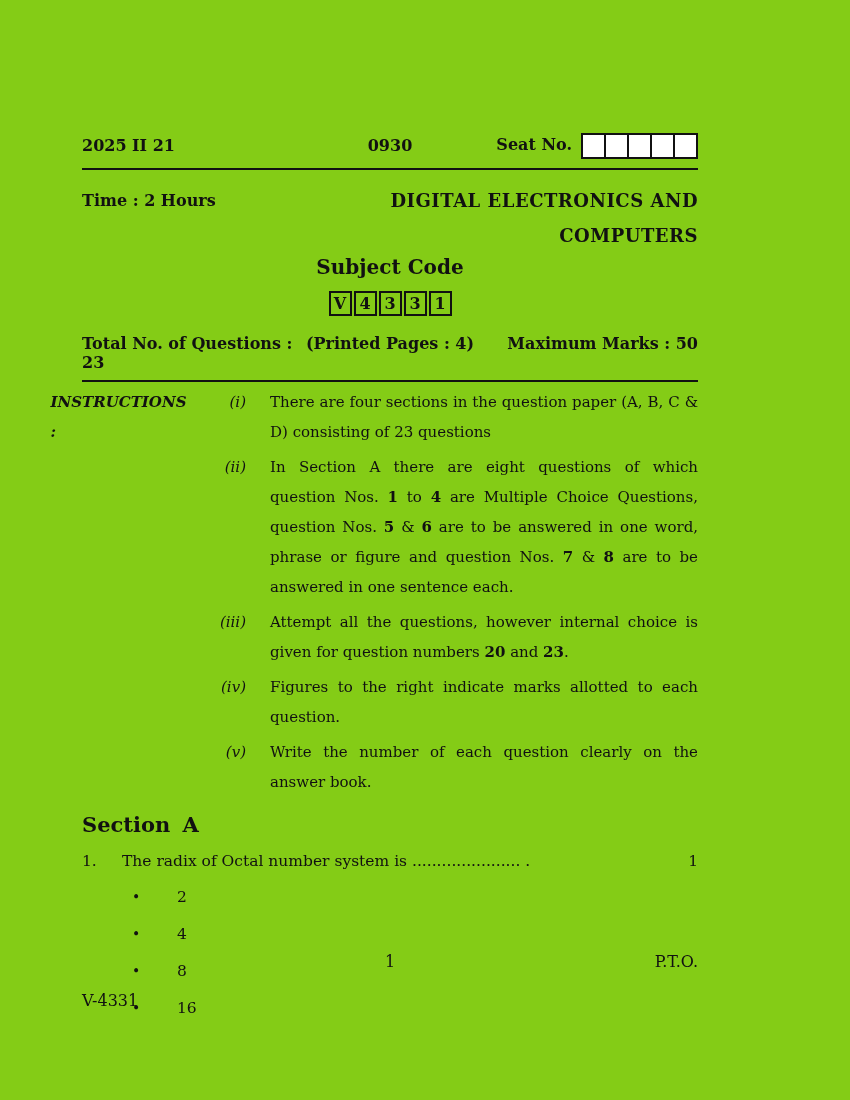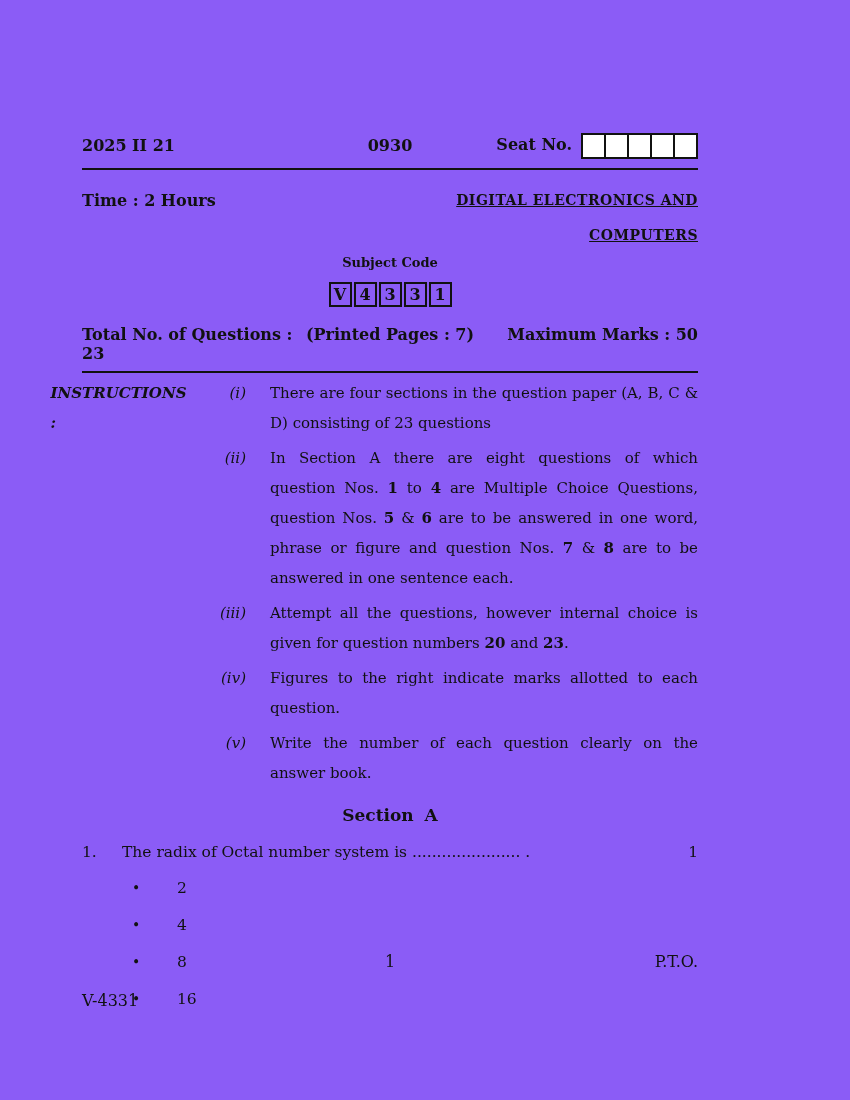--- a/index.html
+++ b/index.html
@@ -1,20 +1,20 @@
 <!DOCTYPE html>
 <html><head>
 <meta charset="utf-8">
 <style>
   html, body { margin: 0; padding: 0; background: #ffffff; }
   .page {
     position: relative;
     width: 850px;
     height: 1100px;
-    background: #8b5cf6;
+    background: #84cc16;
     color: #111111;
     font-family: "DejaVu Serif", "Liberation Serif", serif;
     overflow: hidden;
   }
   .content { padding: 133px 152px 0 82px; }
 
   
   .header-row {
     display: grid;
     grid-template-columns: 1fr auto 1fr;
@@ -45,31 +45,30 @@
     display: flex;
     justify-content: space-between;
     align-items: flex-start;
     margin-top: 13px;
     gap: 20px;
   }
   .time-label { font-weight: bold; font-size: 16px; line-height: 35px; }
   .paper-title {
     text-align: right;
     font-weight: bold;
-    font-size: 14px;
+    font-size: 18px;
     line-height: 35px;
     letter-spacing: 0.5px;
-    text-decoration: underline;
   }
 
   .subject-code-label {
     margin-top: 2px;
     text-align: center;
     font-weight: bold;
-    font-size: 13px;
+    font-size: 20px;
   }
   .code-row { margin-top: 12px; text-align: center; }
   .code-boxes { display: inline-flex; gap: 2px; }
   .code-cell {
     width: 19px; height: 21px;
     border: 2px solid #111;
     display: inline-flex;
     align-items: center;
     justify-content: center;
     font-weight: bold;
@@ -99,23 +98,22 @@
     justify-content: flex-end;
     gap: 43px;
   }
   .inst-label { margin-right: auto; font-weight: bold; font-style: italic; }
   .inst-num { font-style: italic; }
   .inst-text { flex: 1; margin-left: 24px; text-align: justify; }
   .bseg { font-weight: bold; }
 
   .section-title {
     margin-top: 18px;
-    text-align: center;
-    font-weight: bold;
-    font-size: 17px;
+    font-weight: bold;
+    font-size: 21px;
     word-spacing: 5px;
     line-height: 19px;
   }
 
   
   .q-row { display: flex; margin-top: 17px; font-size: 15.5px; line-height: 20px; }
   .q-num { width: 40px; flex: none; }
   .q-text { flex: 1; }
   .q-marks { margin-left: 12px; flex: none; }
 
@@ -182,21 +180,21 @@
           <span class="code-cell">V</span>
           <span class="code-cell">4</span>
           <span class="code-cell">3</span>
           <span class="code-cell">3</span>
           <span class="code-cell">1</span>
         </span>
     </div>
 
     <div class="meta-row">
       <span class="meta-left">Total No. of Questions : 23</span>
-      <span class="meta-center">(Printed Pages : 7)</span>
+      <span class="meta-center">(Printed Pages : 4)</span>
       <span class="meta-right">Maximum Marks : 50</span>
     </div>
 
     <hr class="rule rule2">
 
     <div class="instructions">
         <div class="inst-row">
           <span class="inst-head">
             <span class="inst-label">INSTRUCTIONS :</span>
             <span class="inst-num">(i)</span>

